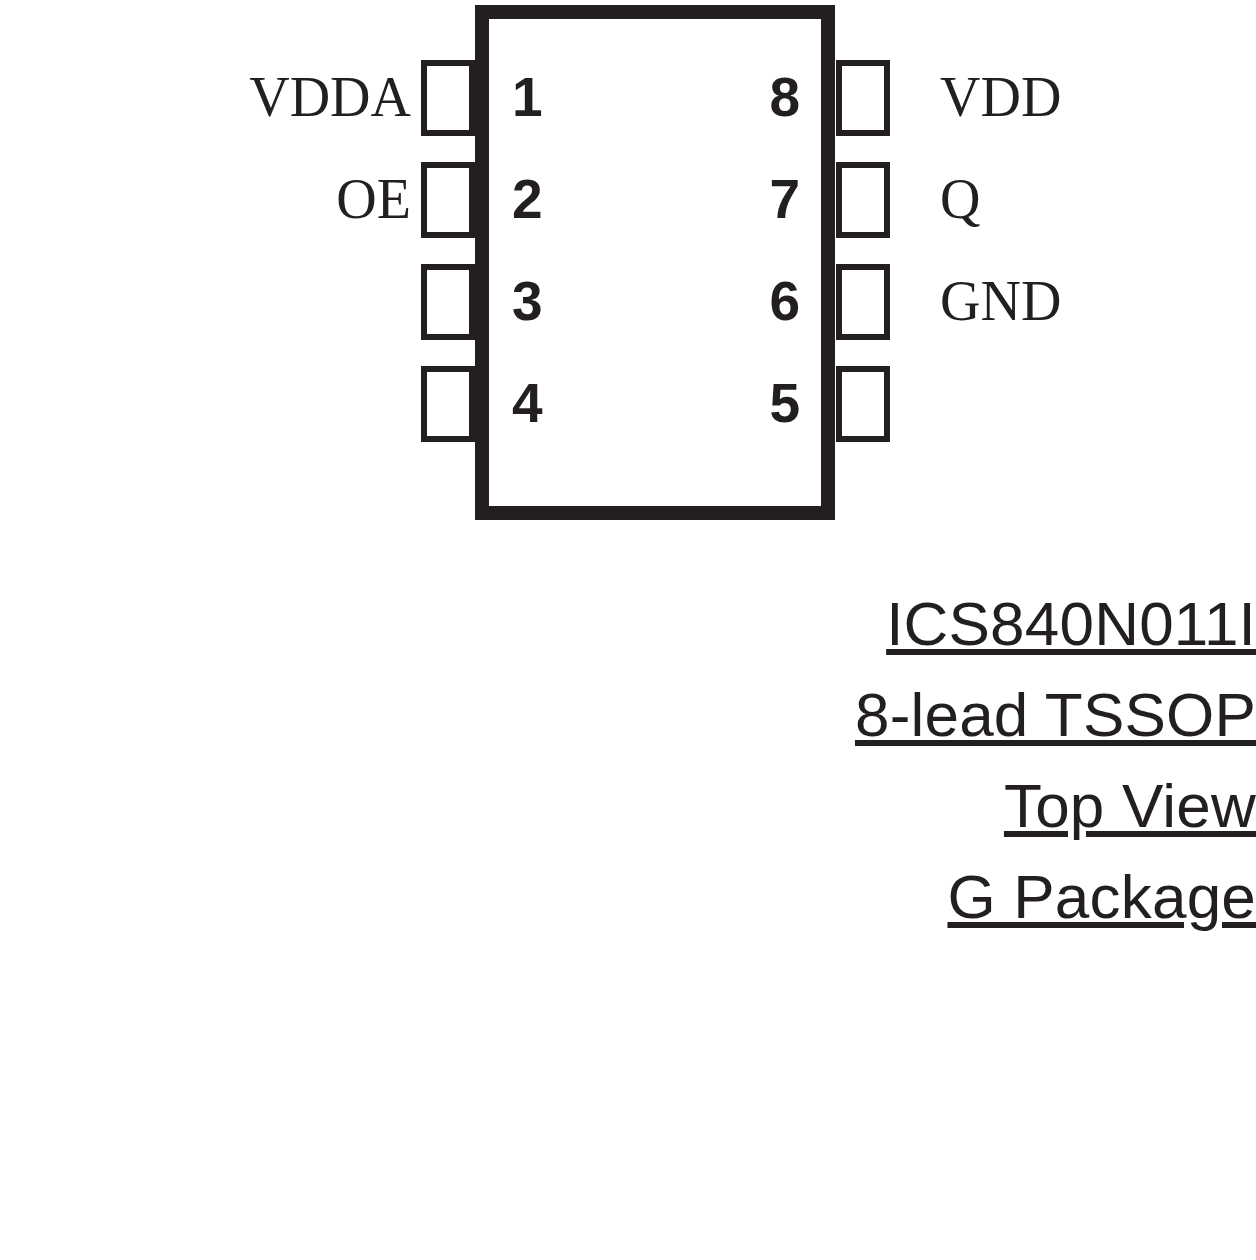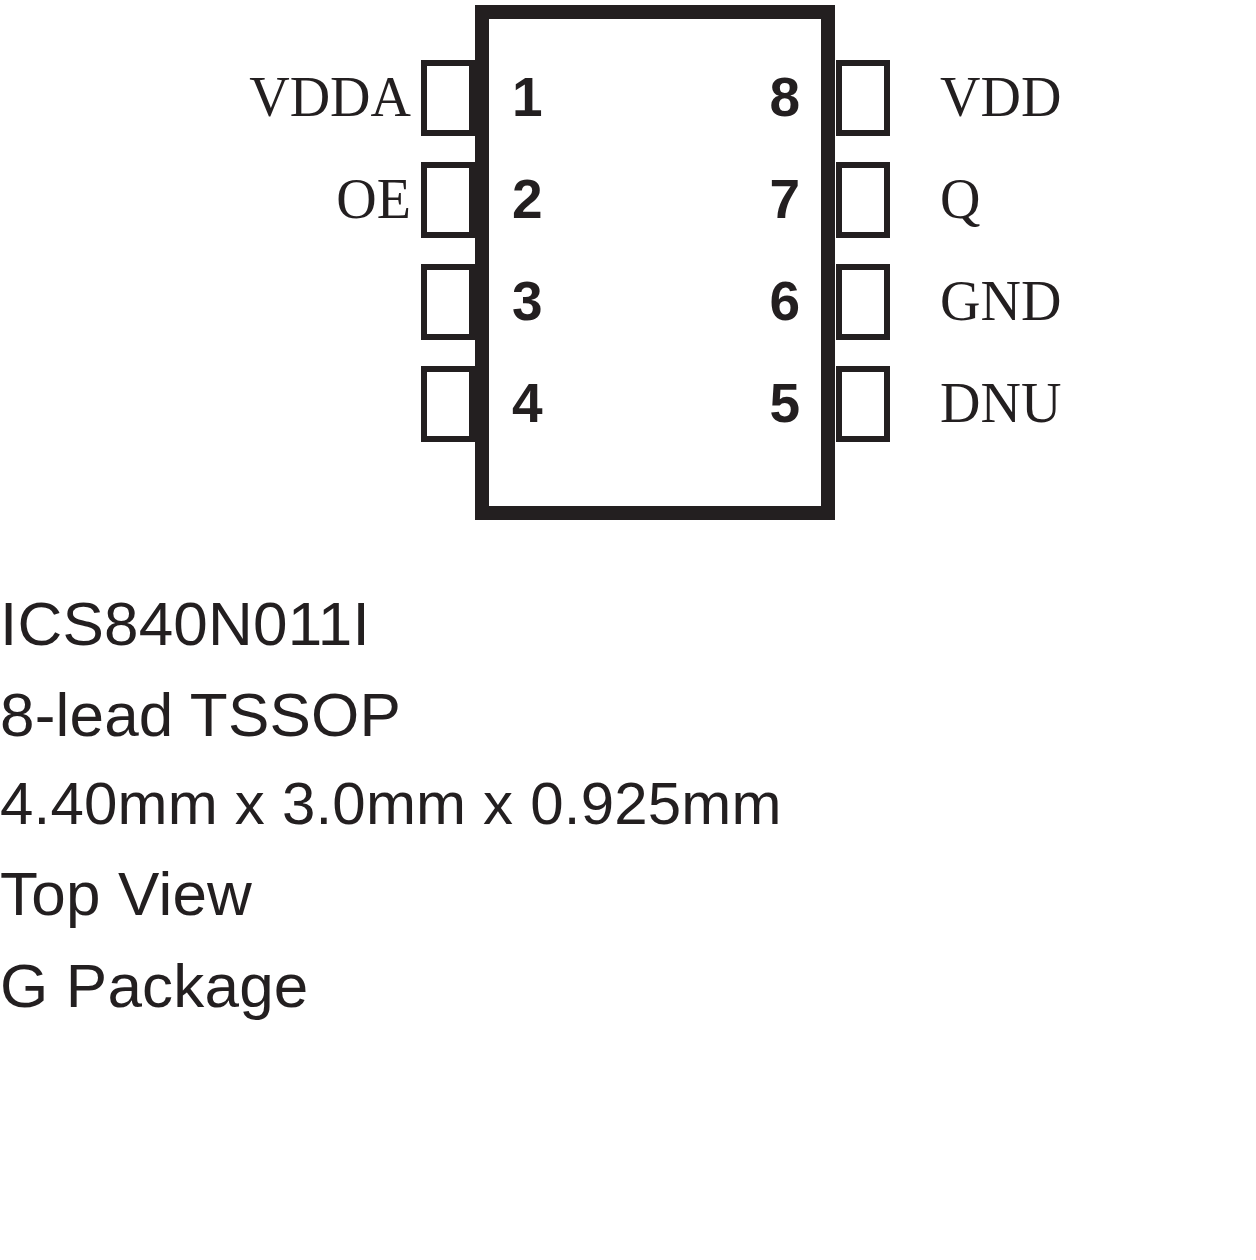--- a/index.html
+++ b/index.html
@@ -79,21 +79,22 @@
     left: 940px;
     text-align: center;
   }
 
   
   #caption-block {
     position: absolute;
     left: 0;
     top: 578px;
     width: 1256px;
-    text-align: left;
+    text-align: right;
+    text-decoration: underline;
   }
   .caption-line {
     display: block;
     font-size: 62px;
     line-height: 1.47;
     color: #231f20;
     white-space: nowrap;
     letter-spacing: 0.2px;
   }
   .caption-line.wide {
@@ -128,23 +129,21 @@
   <div class="pin-pad right" style="top:162px;"></div>
   <div class="pin-number right" style="top:172px;">7</div>
   <div class="pin-label right" style="top:171px;">Q</div>
 
   <div class="pin-pad right" style="top:264px;"></div>
   <div class="pin-number right" style="top:274px;">6</div>
   <div class="pin-label right" style="top:273px;">GND</div>
 
   <div class="pin-pad right" style="top:366px;"></div>
   <div class="pin-number right" style="top:376px;">5</div>
-  <div class="pin-label right" style="top:375px;">DNU</div>
 
 </div>
 
 <div id="caption-block">
   <span class="caption-line">ICS840N011I</span>
   <span class="caption-line">8-lead TSSOP</span>
-  <span class="caption-line wide">4.40mm x 3.0mm x 0.925mm</span>
   <span class="caption-line">Top View</span>
   <span class="caption-line">G Package</span>
 </div>
 
 </body></html>

